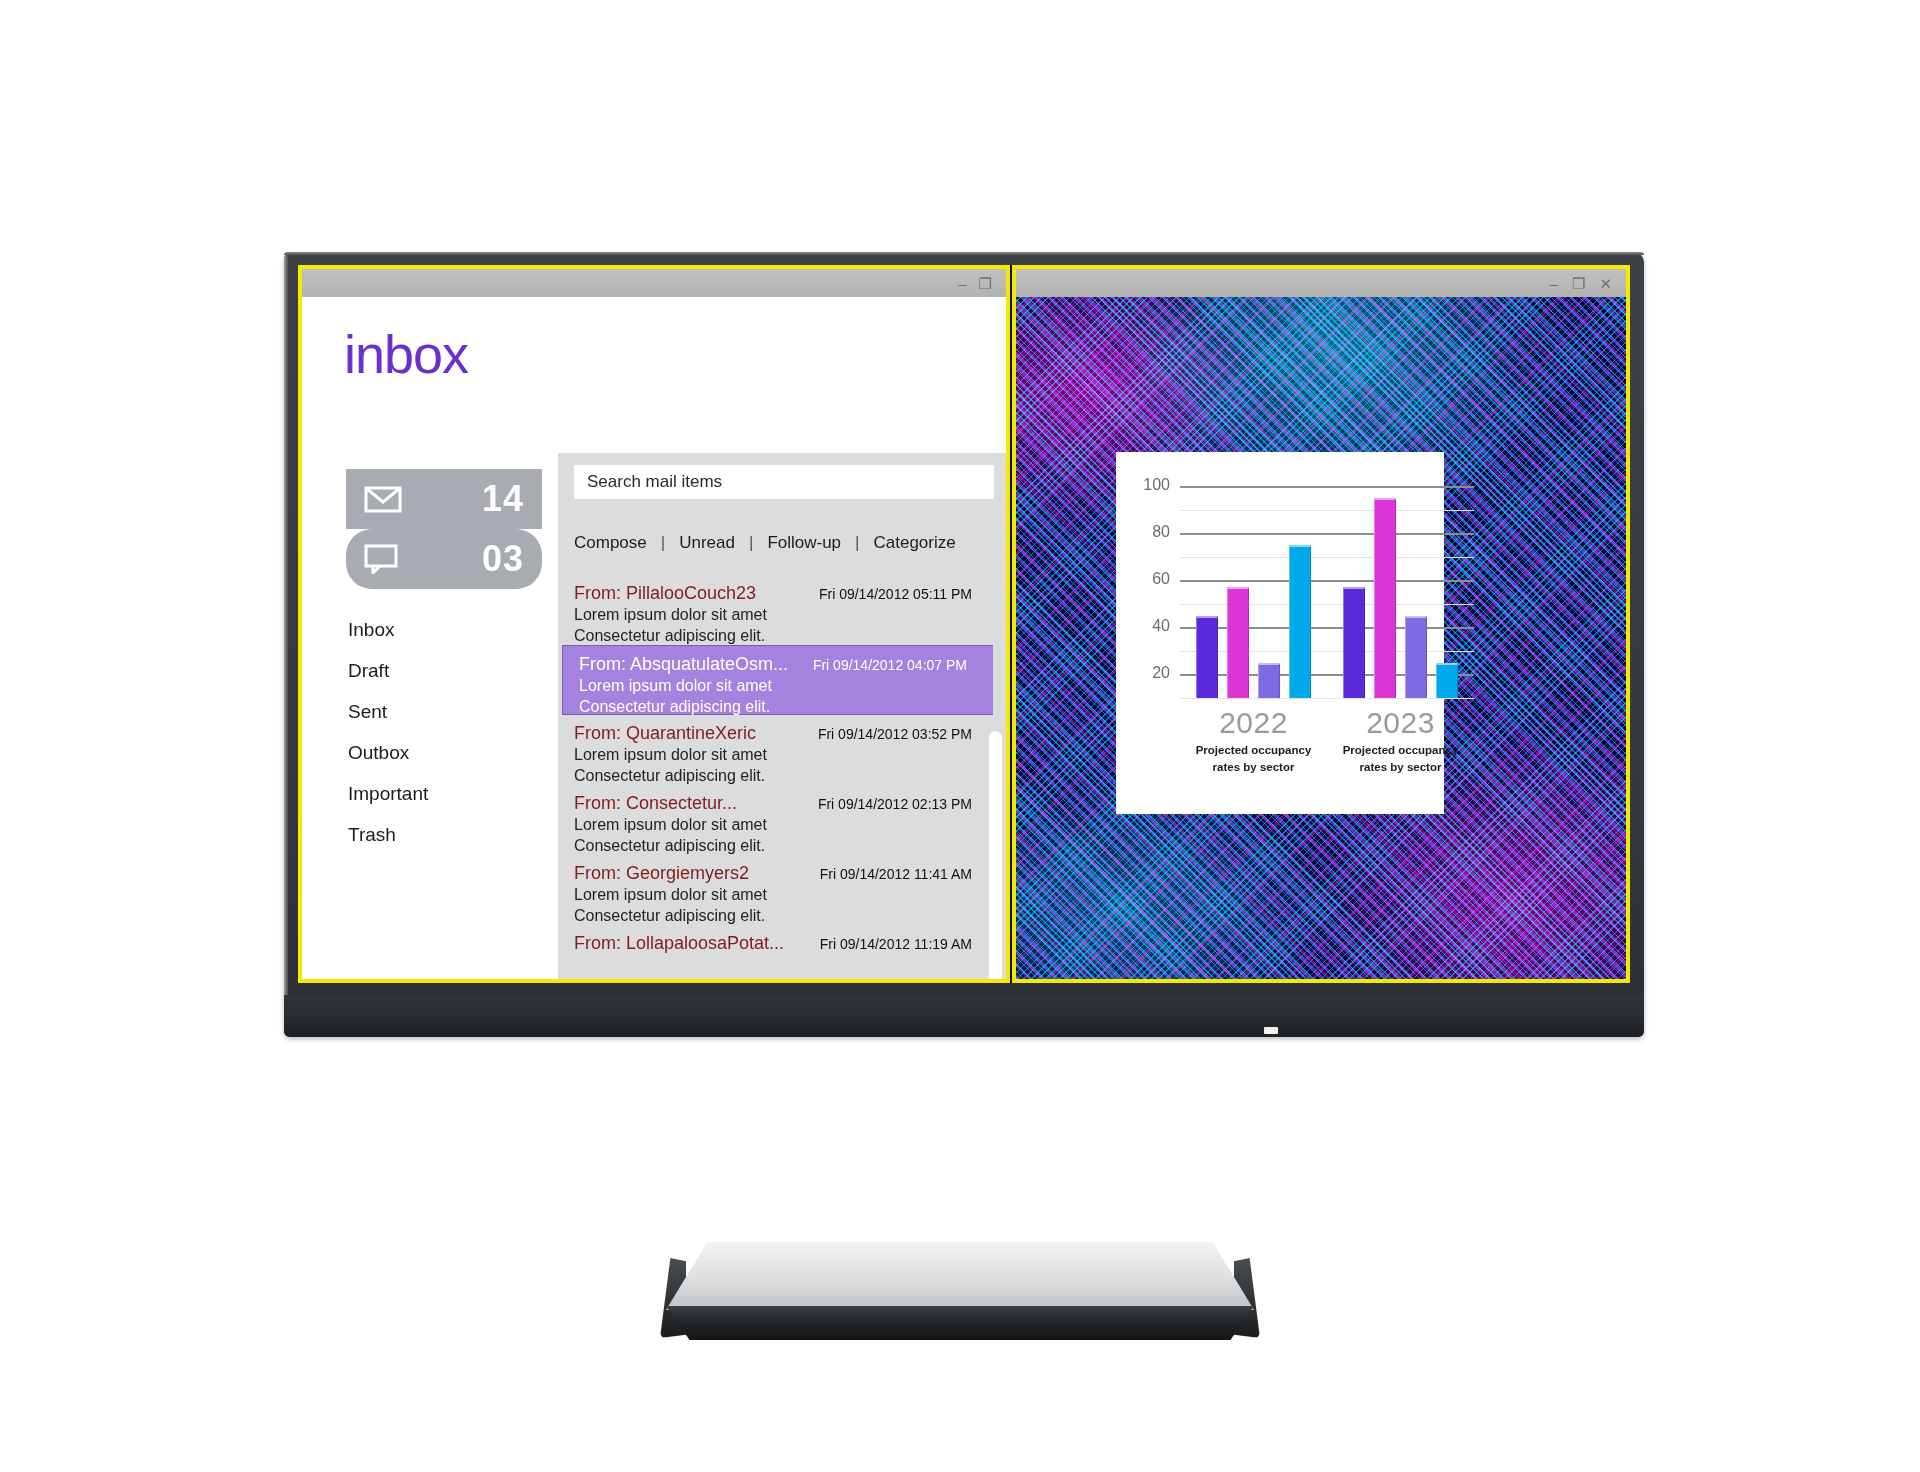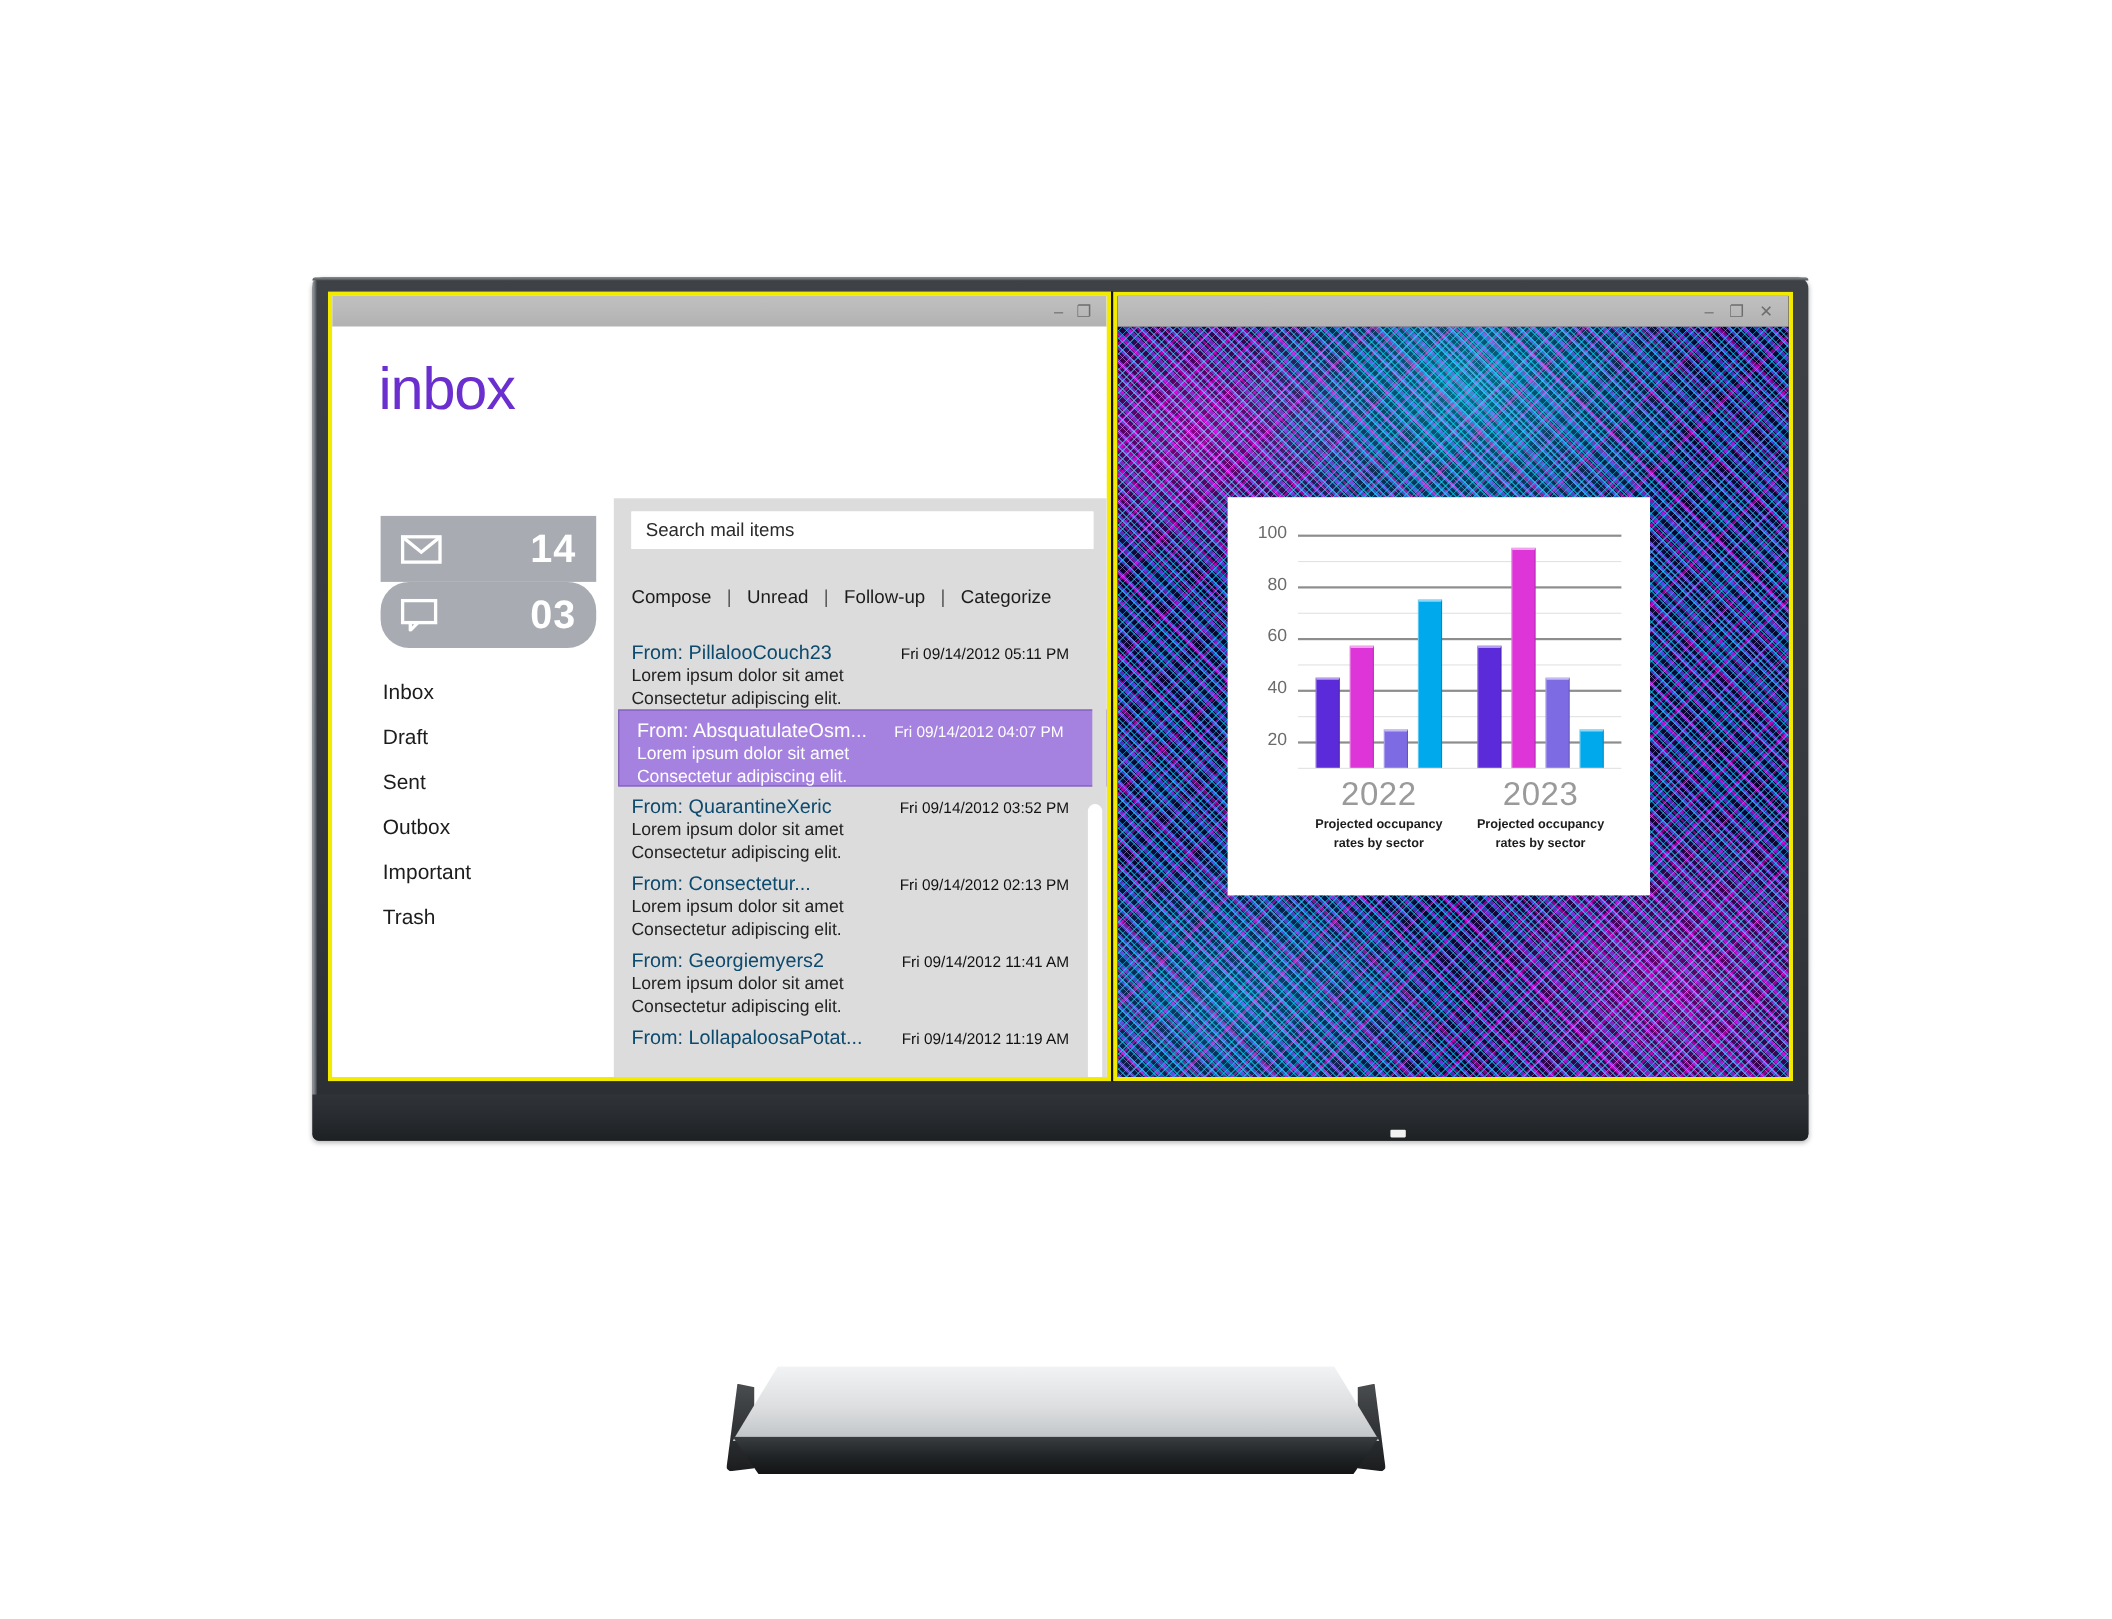--- a/index.html
+++ b/index.html
@@ -162,21 +162,21 @@
   .mail-item.selected {
     background: #a682e0;
     border: 1px solid #7a5ab5;
     color: #ffffff;
     margin: 0 4px;
     width: calc(100% - 8px);
   }
   .mail-row-top {
     display: flex; justify-content: space-between; align-items: baseline;
   }
-  .mail-from { font-size: 18px; color: #0c4a6e; }
+  .mail-from { font-size: 18px; color: #7f1d1d; }
   .mail-date { font-size: 14px; color: #111; padding-right: 22px;}
   .mail-item.selected .mail-from,
   .mail-item.selected .mail-date,
   .mail-item.selected .mail-snippet { color: #ffffff; }
   .mail-snippet { font-size: 16px; color: #222; line-height: 1.16; margin-top: 2px; }
 
   #mail-scrollbar-track {
     position: absolute; right: 4px; top: 138px;
     width: 13px; height: 422px;
     background: #dcdcdc;
@@ -237,21 +237,21 @@
       radial-gradient(ellipse 40% 28% at 12% 14%, rgba(255,0,220,.5), rgba(0,0,0,0) 70%),
       radial-gradient(ellipse 48% 35% at 82% 88%, rgba(255,0,220,.40), rgba(0,0,0,0) 70%),
       radial-gradient(ellipse 50% 30% at 18% 90%, rgba(0,210,255,.35), rgba(0,0,0,0) 70%);
     mix-blend-mode: screen;
   }
 
   
   #chart-card {
     position: absolute;
     left: 1116px; top: 452px;
-    width: 384px; height: 362px;
+    width: 328px; height: 362px;
     background: #ffffff;
     z-index: 6;
   }
   #chart-inner {
     position: absolute;
     left: 0; top: 0; width: 100%; height: 100%;
   }
   #plot-area {
     position: absolute;
     left: 64px; top: 34px;

